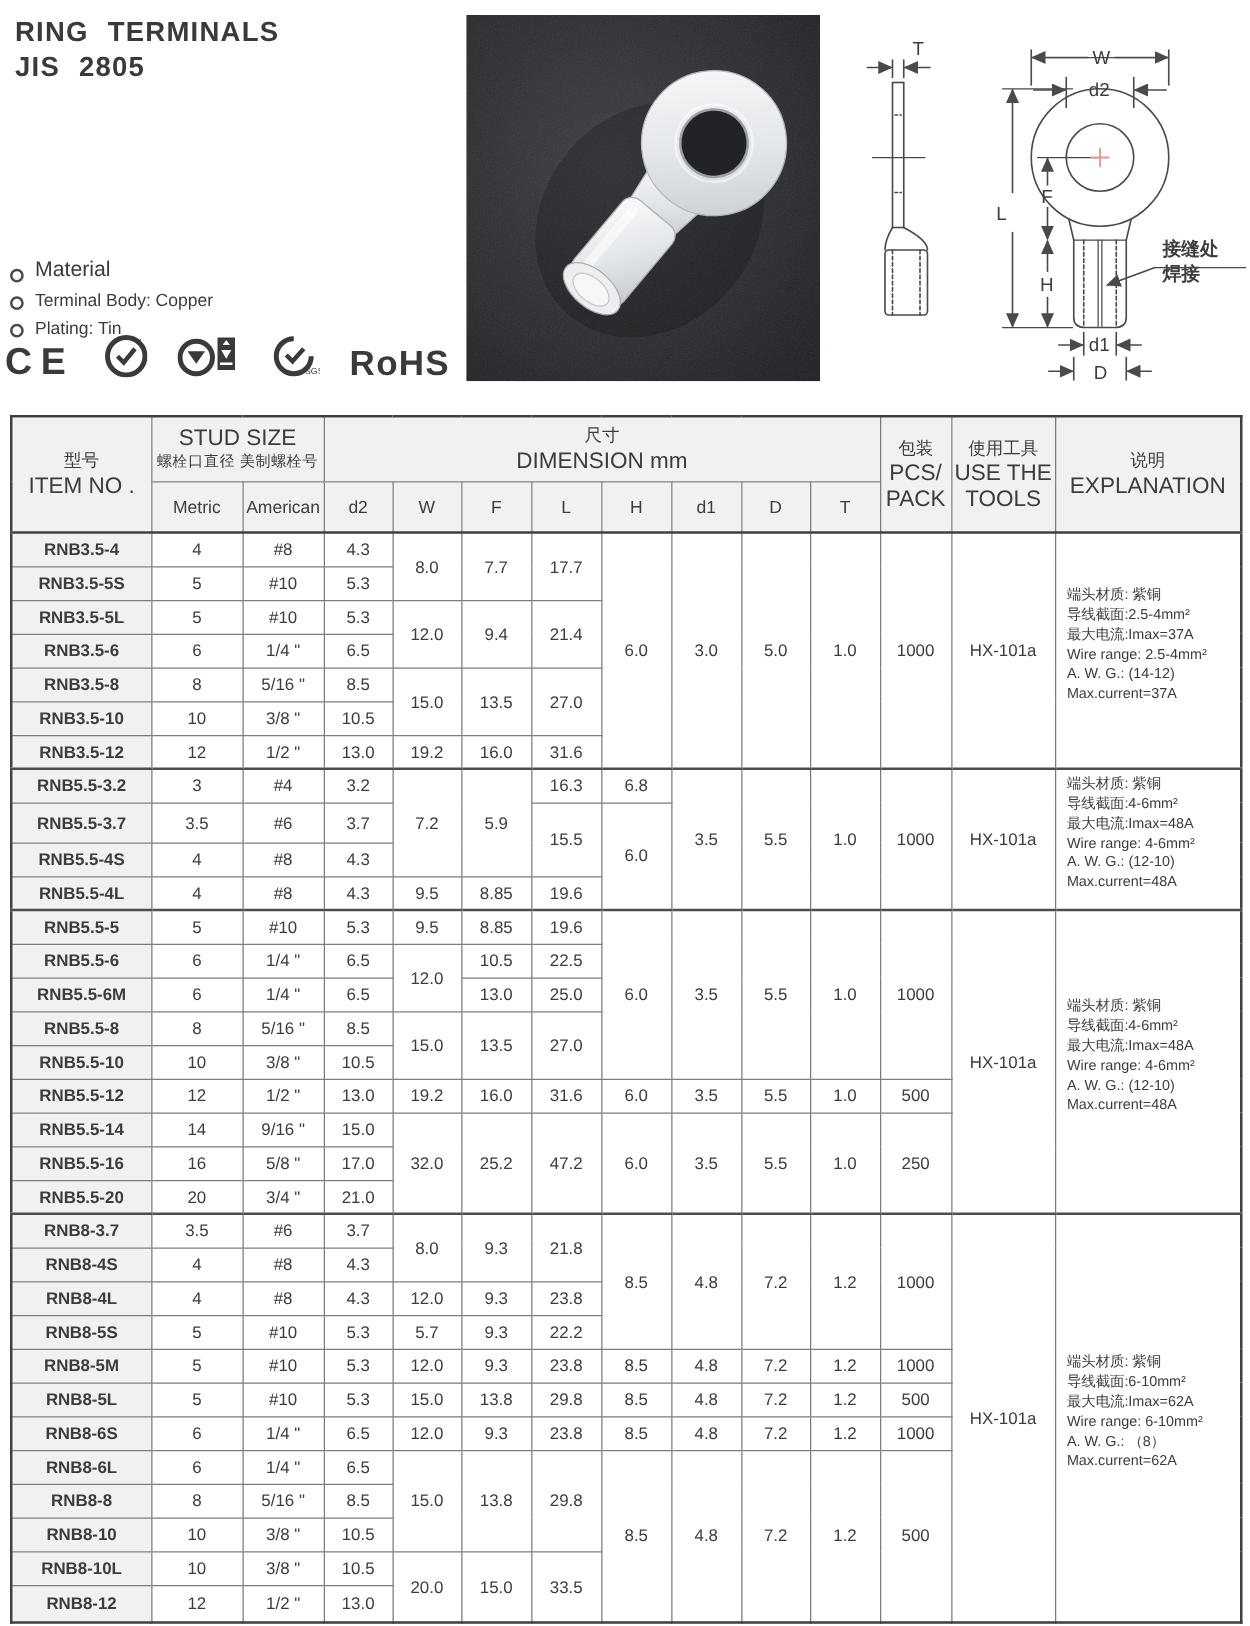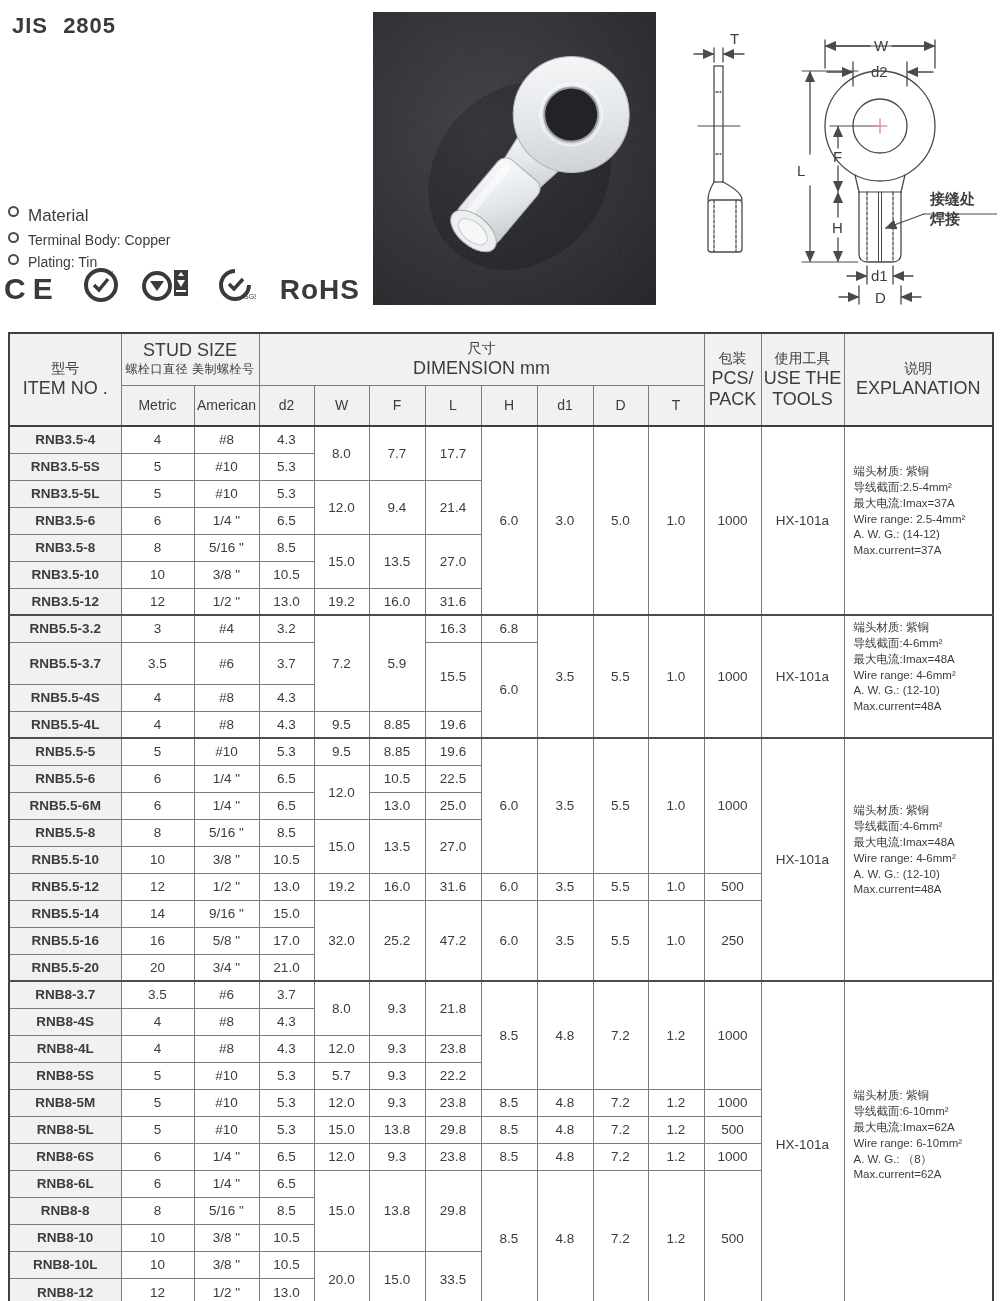--- a/index.html
+++ b/index.html
@@ -2,21 +2,21 @@
 <html><head>
 <meta charset="utf-8">
 <style>
   html,body{margin:0;padding:0;background:#fff;}
   .page{position:relative;width:1000px;height:1301px;background:#fff;overflow:hidden;
         font-family:"Liberation Sans",sans-serif;color:#3c3c3c;}
   
   .title{position:absolute;left:12px;top:12px;line-height:1.25;
          font-size:22px;font-weight:bold;letter-spacing:1px;word-spacing:8px;color:#3a3a3a;}
   .material{position:absolute;left:8px;top:200px;}
-  .mat-row{display:flex;align-items:flex-start;margin:6px 0;}
+  .mat-row{display:flex;align-items:flex-end;margin:6px 0;}
   .bullet{width:7px;height:7px;border:2px solid #4a4a4a;border-radius:50%;margin-right:9px;flex:0 0 auto;}
   .mat-head{font-size:17px;}
   .mat-item{font-size:14px;}
   .logos{position:absolute;left:4px;top:268px;display:flex;align-items:flex-end;gap:24px;}
   .ce{font-size:30px;font-weight:bold;letter-spacing:7px;color:#3a3a3a;}
   .rohs{font-size:28px;font-weight:bold;color:#3a3a3a;letter-spacing:1px;}
   .badge{display:inline-block;}
   
   .photo{position:absolute;left:373px;top:12px;width:283px;height:293px;}
   
@@ -32,28 +32,29 @@
   .spec thead{border-bottom:2px solid #3f3f3f;}
   .spec tr.h1{height:52px;}
   .spec tr.h2{height:41px;font-size:14px;}
   .spec tbody tr{height:27px;}
   .spec tbody tr.last{height:30px;}
   .spec td.item{background:#f1f1f1;font-weight:bold;}
   .spec tr.sec td{border-top:2px solid #4d4d4d;}
   .zh{font-size:14px;}
   .en{font-size:18px;}
   .small-zh{font-size:12px;letter-spacing:0.5px;}
-  .spec td.expl{text-align:left;font-size:11.5px;line-height:1.38;padding:4px 6px 22px 9px;}
+  .spec td.expl{text-align:left;font-size:11.5px;line-height:1.38;padding:4px 6px 12px 9px;}
 </style>
 </head>
 <body>
 
 <div class="page">
 
   <div class="title">
+    <div>RING  TERMINALS</div>
     <div>JIS  2805</div>
   </div>
 
   <div class="material">
     <div class="mat-row">
       <span class="bullet"></span>
       <span class="mat-head">Material</span>
     </div>
     <div class="mat-row">
       <span class="bullet"></span>

